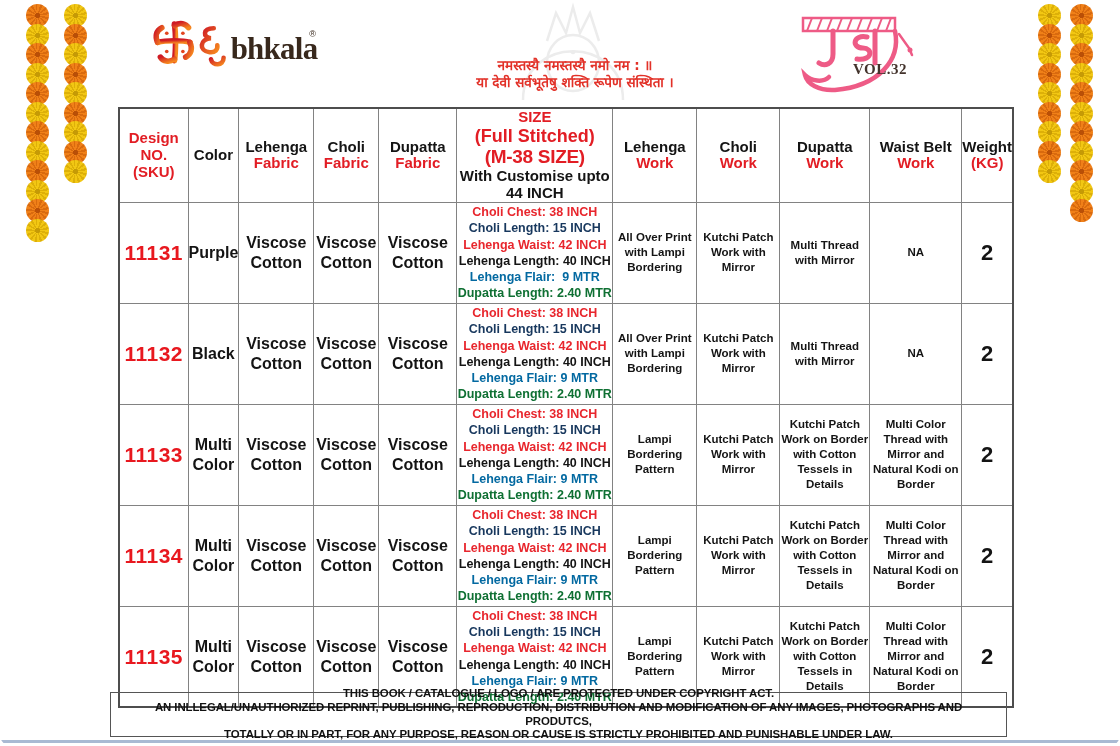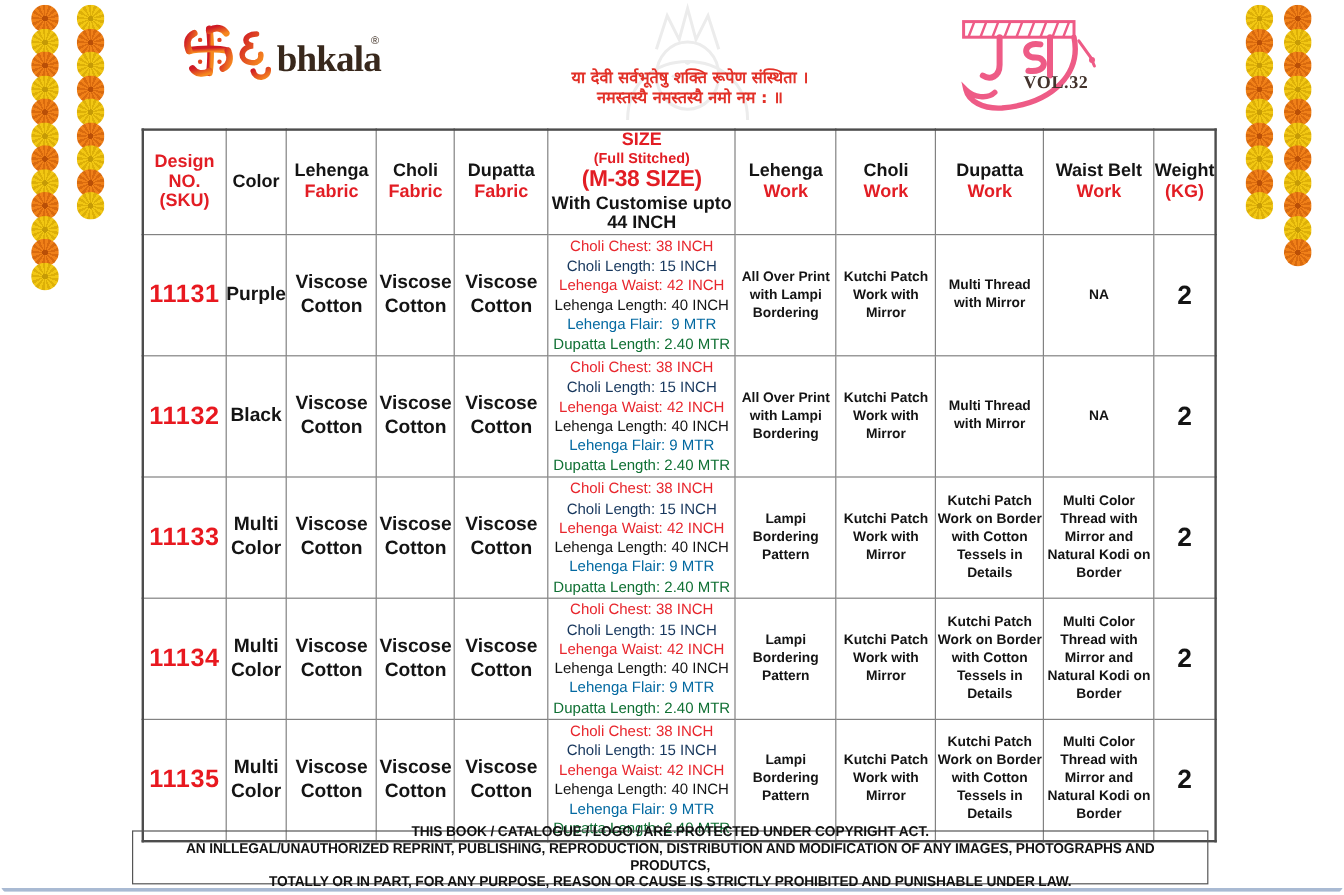--- a/index.html
+++ b/index.html
@@ -27,28 +27,28 @@
   
   .catalog{position:absolute;left:118px;top:107px;border-collapse:collapse;
            table-layout:fixed;border:2px solid #4d4d4d;}
   .catalog th,.catalog td{border:1px solid #828282;padding:0;vertical-align:middle;text-align:center;}
   .catalog thead tr{height:78px;padding-left:12px;}
   .catalog tbody tr{height:101px;}
   .hl{font-weight:bold;line-height:1.12;font-size:15px;}
   .hl.red{color:#e21d24;}
   .hl.black{color:#141414;}
   .sz1{font-size:15px;}
-  .sz2{font-size:12px;}
+  .sz2{font-size:18px;}
   .sz3{font-size:19px;letter-spacing:-.3px;}
   .sz4{font-size:15px;margin-top:1px;}
   .td-sku{color:#e8181f;font-size:21px;font-weight:bold;letter-spacing:.5px;}
   .td-color{font-size:16px;font-weight:bold;color:#141414;line-height:1.25;padding:0 2px;}
   .td-fabric{font-size:16px;font-weight:bold;color:#141414;line-height:1.25;}
   .td-size{padding:0 2px;}
-  .sline{font-size:12.5px;font-weight:normal;line-height:16.2px;text-align:center;white-space:pre;}
+  .sline{font-size:12.5px;font-weight:bold;line-height:16.2px;text-align:center;white-space:pre;}
   .c-red{color:#e8262d;} .c-navy{color:#17375d;} .c-black{color:#141414;}
   .c-blue{color:#0369a1;} .c-green{color:#0f7033;}
   .td-work{font-size:11.5px;font-weight:bold;line-height:15px;color:#141414;padding:0 5px;}
   .td-weight{font-size:22px;font-weight:bold;color:#141414;}
 
   
   .footer-box{position:absolute;left:110px;top:692px;width:895px;height:43px;
               border:1.5px solid #555;display:flex;flex-direction:column;justify-content:center;}
   .fline{font-size:11.8px;font-weight:bold;text-align:center;line-height:13.6px;color:#111;
          transform:scaleX(.97);letter-spacing:-.1px;}
@@ -137,22 +137,22 @@
   <svg class="watermark" width="150" height="102" viewBox="0 0 150 102">
     <g stroke="#ececec" stroke-width="2.5" fill="none">
       <path d="M25,100 C25,35 125,35 125,100"></path>
       <ellipse cx="75" cy="63" rx="26" ry="28"></ellipse>
       <path d="M49,41 L58,13 L68,33 L75,7 L82,33 L92,13 L101,41"></path>
       <path d="M62,63 q4,3 8,0 M80,63 q4,3 8,0 M73,51 q2,4 4,0"></path>
     </g>
   </svg>
 
   <div class="shloka">
+    <div>नमस्तस्यै नमस्तस्यै  नमो  नम : ॥</div>
     <div>या देवी सर्वभूतेषु शक्ति रूपेण संस्थिता ।</div>
-    <div>नमस्तस्यै नमस्तस्यै  नमो  नम : ॥</div>
   </div>
 
   <svg class="raas-logo" width="150" height="88" viewBox="0 0 150 88">
     <g stroke="#ee5b86" fill="none">
       <rect x="8" y="6" width="92" height="13" stroke-width="2.5"></rect>
       <path stroke-width="2" d="M17,6 l-5,13 M27,6 l-5,13 M37,6 l-5,13 M47,6 l-5,13 M57,6 l-5,13 M67,6 l-5,13 M77,6 l-5,13 M87,6 l-5,13 M96,6 l-5,13"></path>
       <g stroke-width="5" stroke-linecap="round">
         <path d="M38,19 V42 C38,52 30,55 24,51"></path>
         <path d="M72,25 C58,22 56,36 68,36 C78,36 78,49 62,47"></path>
         <path d="M80,19 V51"></path>

